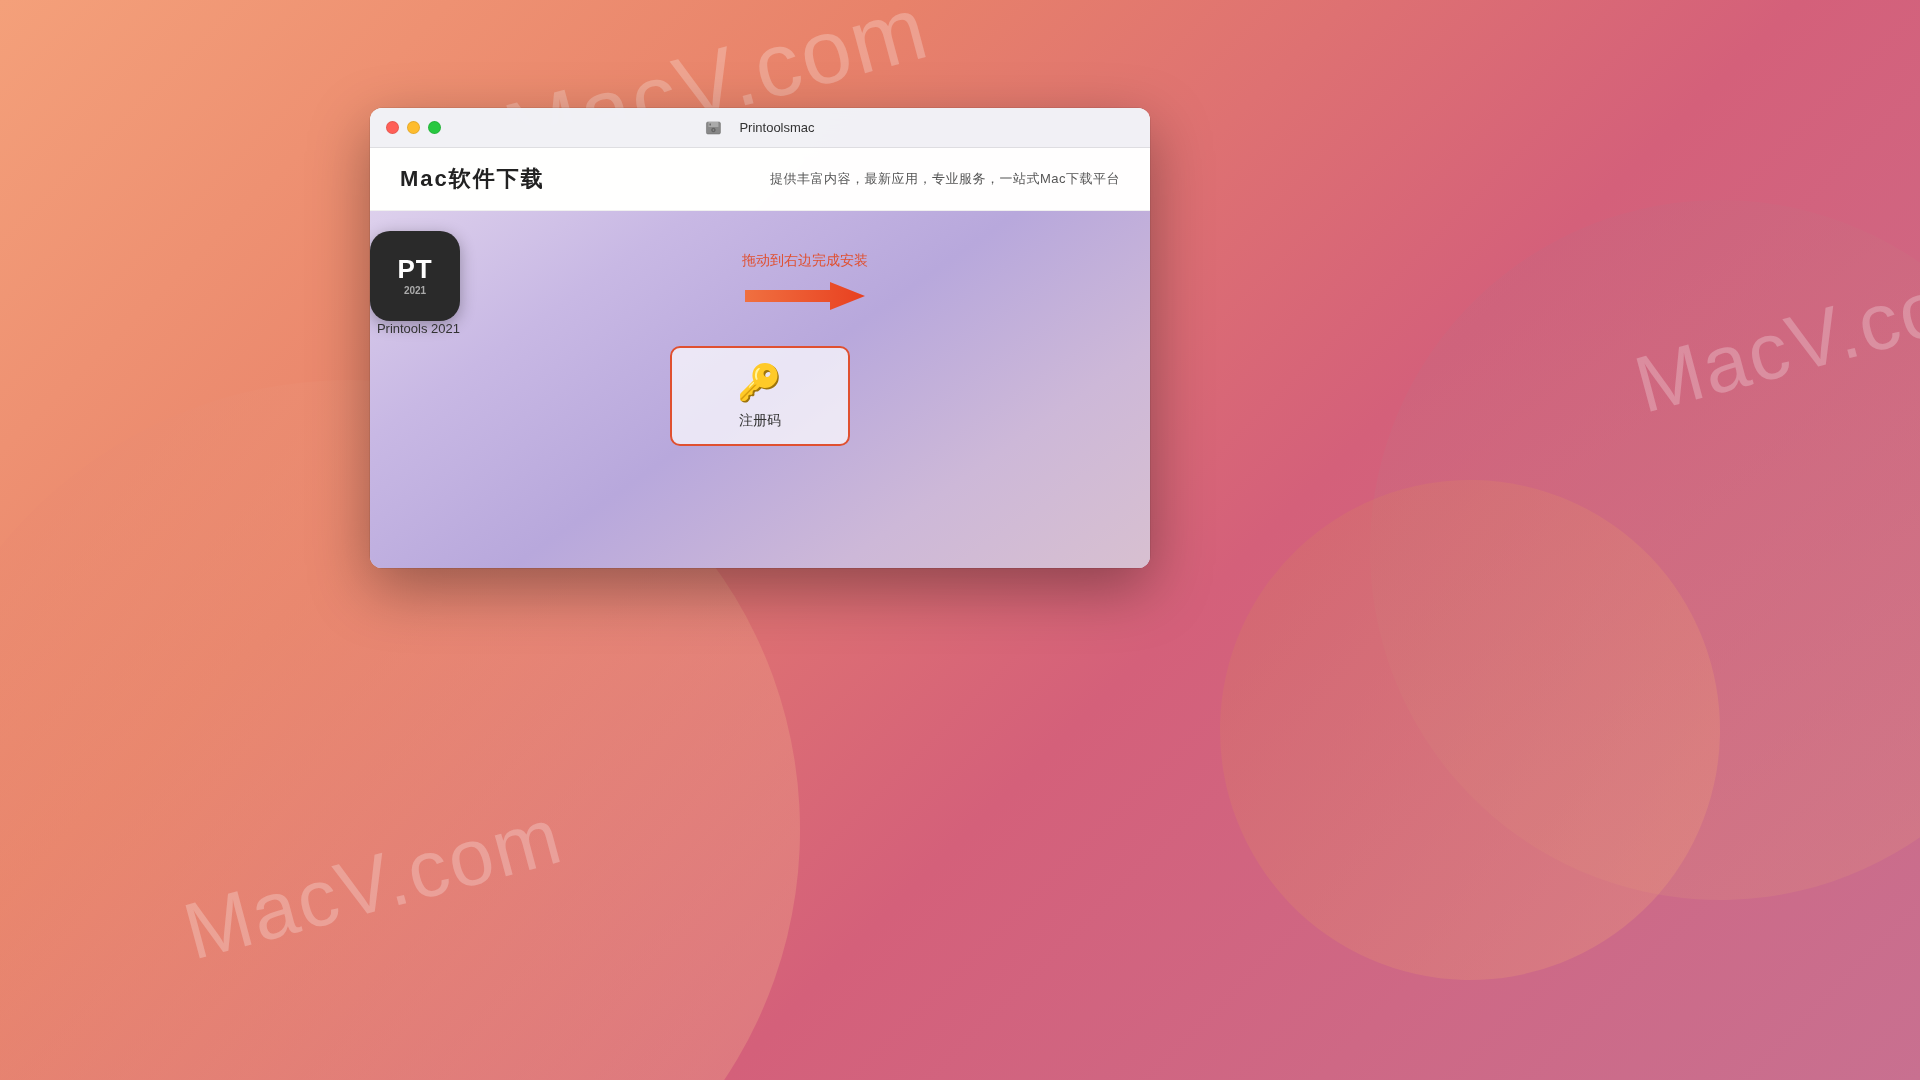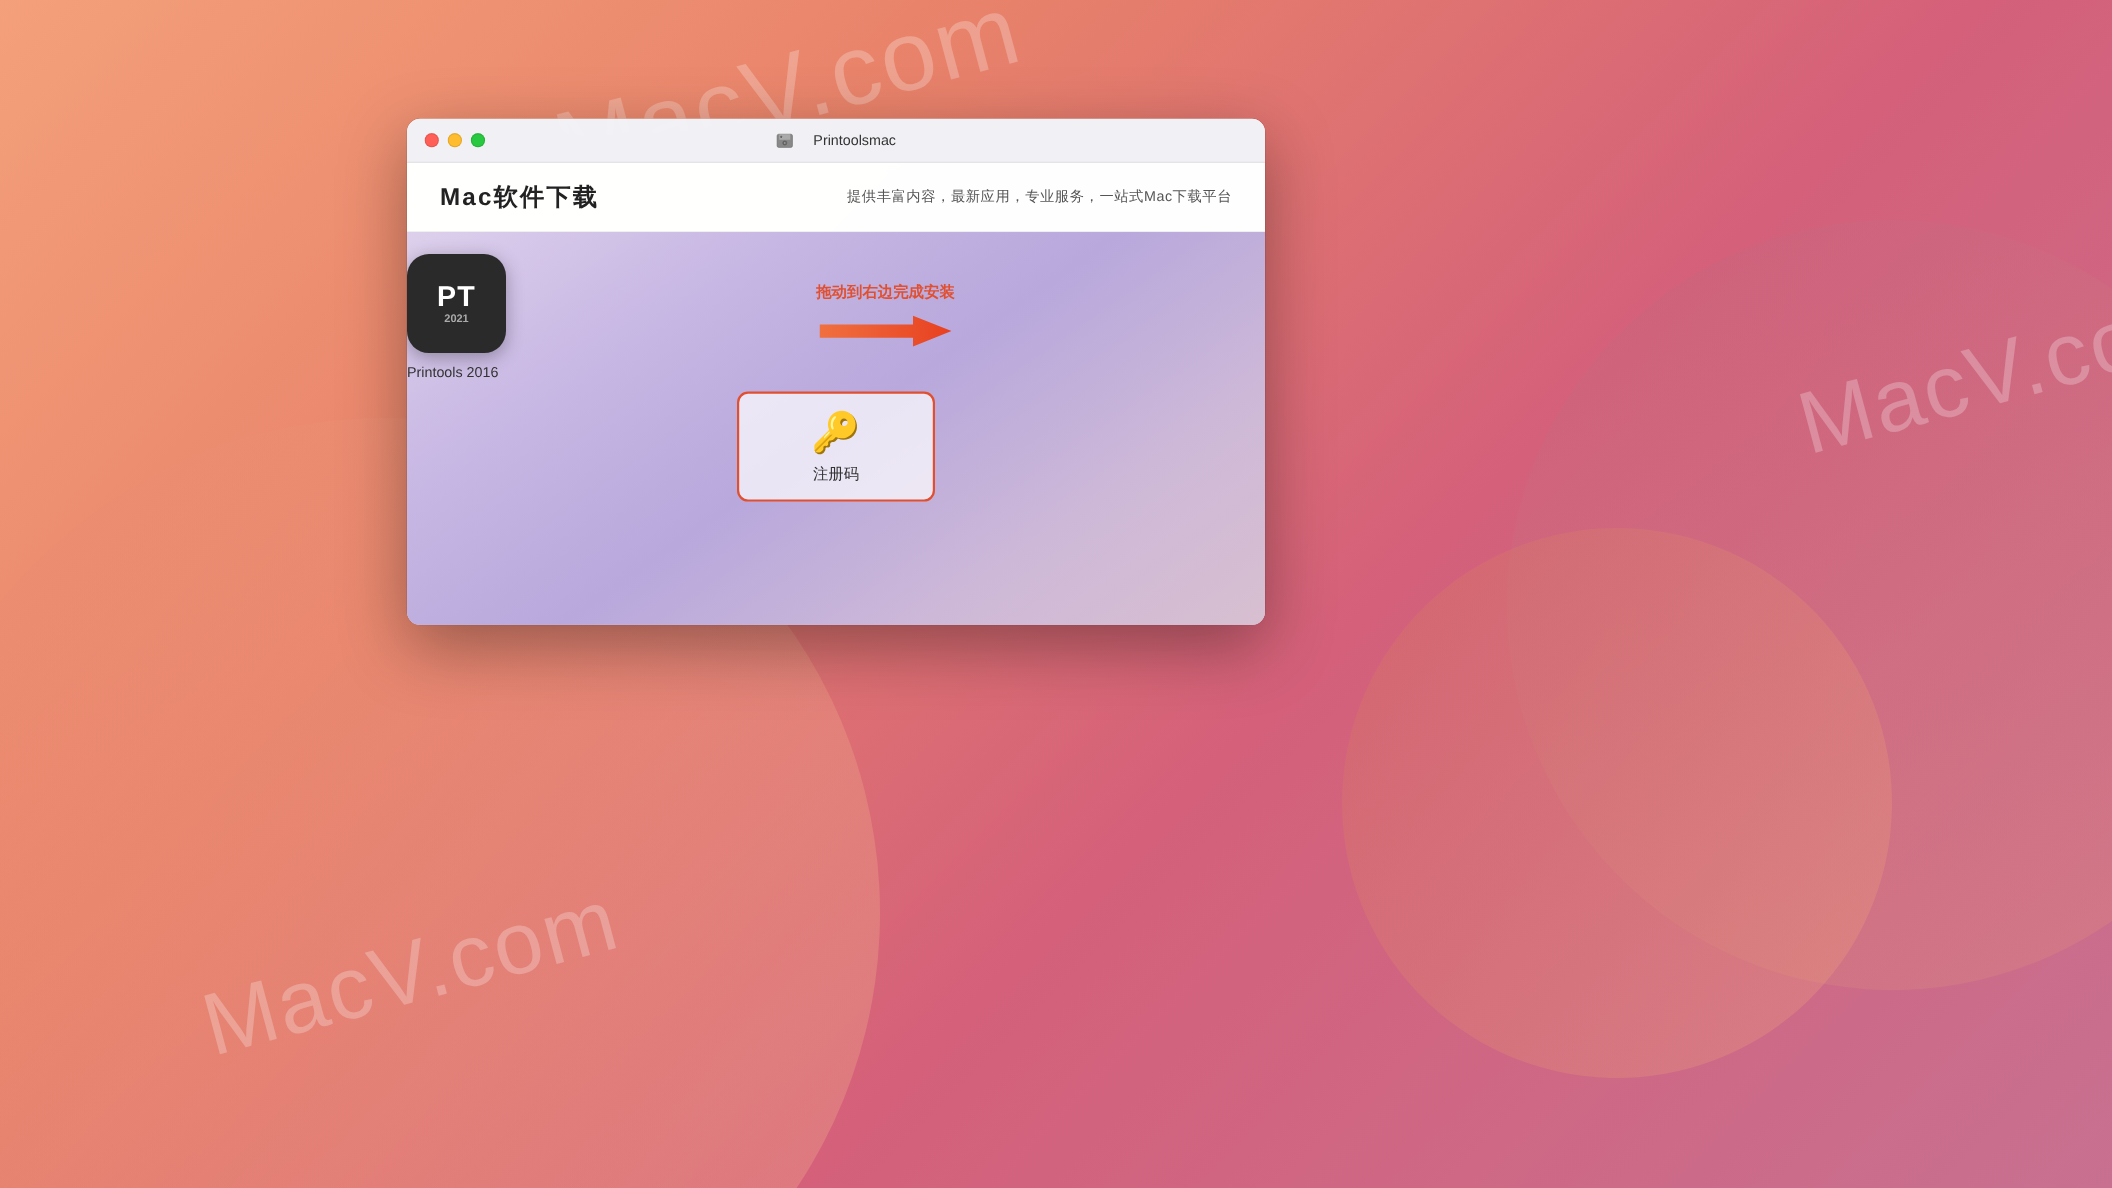--- a/index.html
+++ b/index.html
@@ -156,22 +156,21 @@
     .installer-bg {
       position: absolute;
       inset: 0;
       background: linear-gradient(145deg, #ddd0ec 0%, #c8b8e4 25%, #b8a8dc 50%, #cdb8d8 75%, #d8c0d0 100%);
     }
 
     
     .app-icon-container {
       display: flex;
       flex-direction: column;
-      align-items: flex-start;
-      gap: 10px;
+      align-items: flex-end;
       flex-shrink: 0;
     }
 
     .app-icon {
       width: 90px;
       height: 90px;
       border-radius: 20px;
       background: #2a2a2a;
       display: flex;
       flex-direction: column;
@@ -208,21 +207,21 @@
       display: flex;
       flex-direction: column;
       align-items: center;
       gap: 6px;
       flex: 1;
       padding: 0 20px;
     }
 
     .drag-instruction {
       font-size: 14px;
-      font-weight: 700;
+      font-weight: 400;
       color: #e05030;
       text-align: right;
     }
 
     .arrow-svg {
       width: 120px;
       height: 40px;
     }
 
     
@@ -372,21 +371,21 @@
 
     <div class="installer-layout">
 
       <div class="installer-top-row">
 
         <div class="app-icon-container">
           <div class="app-icon">
             <span class="app-icon-pt">PT</span>
             <span class="app-icon-year">2021</span>
           </div>
-          <span class="app-label">Printools 2016</span>
+          <span class="app-label">Printools 2021</span>
         </div>
 
         <div class="arrow-section">
           <span class="drag-instruction">拖动到右边完成安装</span>
           <svg class="arrow-svg" viewBox="0 0 120 40" xmlns="http://www.w3.org/2000/svg">
             <defs>
               <linearGradient id="arrowGrad" x1="0%" y1="0%" x2="100%" y2="0%">
                 <stop offset="0%" style="stop-color:#f07040;stop-opacity:1"></stop>
                 <stop offset="100%" style="stop-color:#e84020;stop-opacity:1"></stop>
               </linearGradient>

